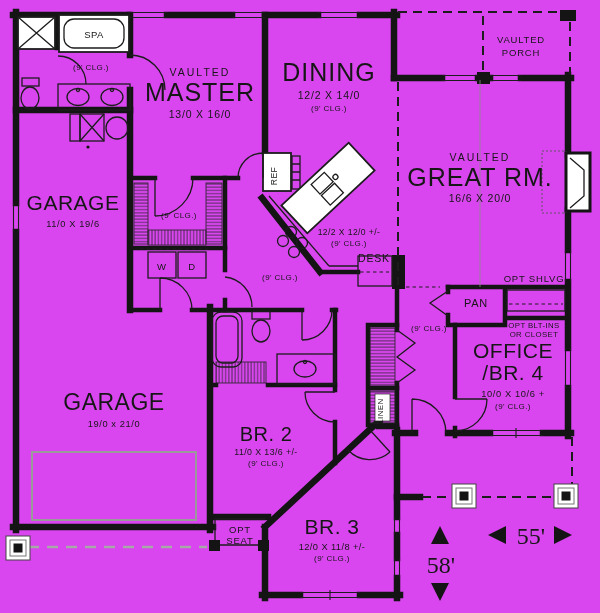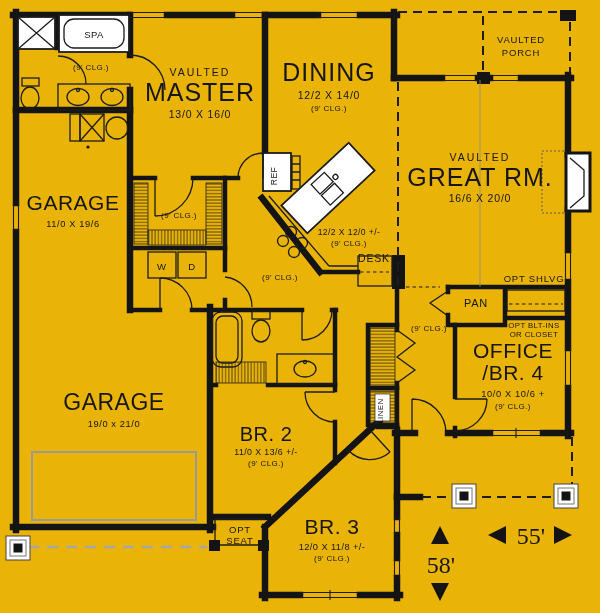--- a/index.html
+++ b/index.html
@@ -1,16 +1,16 @@
 <!DOCTYPE html>
 <html><head>
 <meta charset="utf-8">
 <style>
   html,body{margin:0;padding:0;background:#fff;}
-  .stage{width:600px;height:613px;position:relative;background:#eab308;font-family:"Liberation Sans",sans-serif;}
+  .stage{width:600px;height:613px;position:relative;background:#d946ef;font-family:"Liberation Sans",sans-serif;}
   svg text{fill:#161616;font-family:"Liberation Sans",sans-serif;}
   .wall{stroke:#141414;stroke-width:6.5;fill:none;stroke-linecap:square;}
   .wall4{stroke:#141414;stroke-width:4.5;fill:none;stroke-linecap:square;}
   .thin{stroke:#1c1c1c;stroke-width:1.3;fill:none;}
   .thin2{stroke:#1c1c1c;stroke-width:1.8;fill:#fff;}
   .win{stroke:#1c1c1c;stroke-width:1.1;fill:none;}
   .dash{stroke:#1c1c1c;stroke-width:2;fill:none;stroke-dasharray:9 6;}
   .dash2{stroke:#1c1c1c;stroke-width:1;fill:none;stroke-dasharray:3.5 3;}
   .gray{stroke:#a8a8a8;stroke-width:2.4;fill:none;stroke-dasharray:11 8;}
   .gdoor{stroke:#9a9a9a;stroke-width:2;fill:none;}

